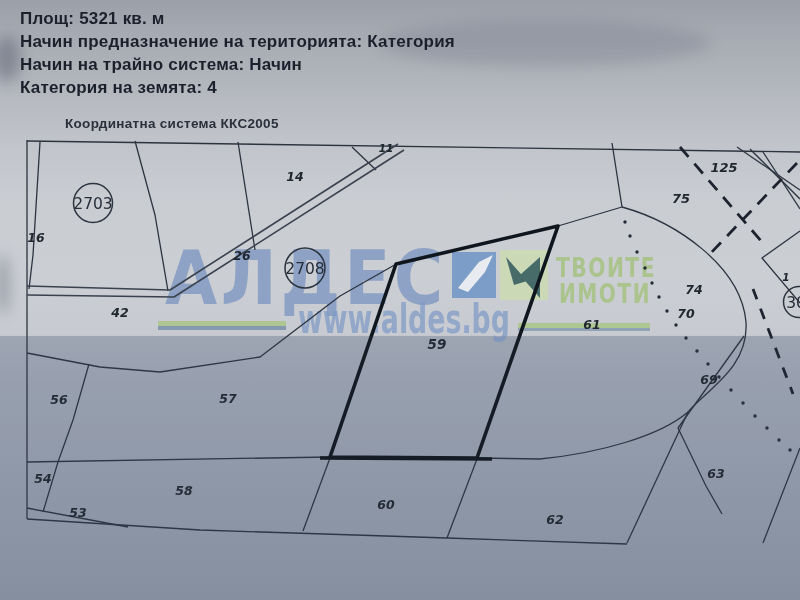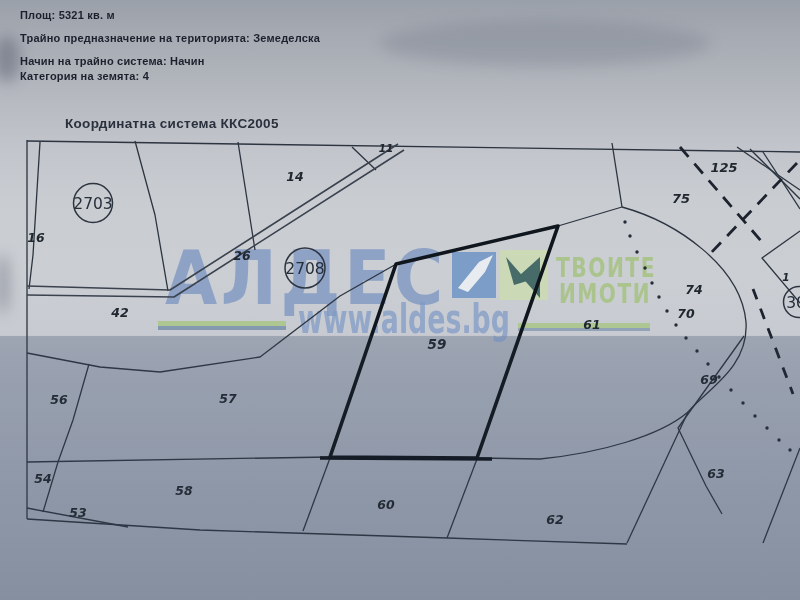--- a/index.html
+++ b/index.html
@@ -9,24 +9,24 @@
     background:linear-gradient(180deg,
       #9aa0a9 0%, #a5a9b1 5%, #adb1b8 11%, #b7bac1 17%,
       #c1c4ca 24%, #c9ccd1 33%, #cbced3 46%, #c7cad0 55.9%,
       #a7adb9 56.1%, #a0a7b4 66%, #99a1af 78%, #939baa 90%, #8e96a5 100%);
   }
   .smudge{position:absolute;border-radius:50%;filter:blur(7px);pointer-events:none;}
   .sm-tr{left:380px;top:20px;width:330px;height:46px;background:rgba(68,78,98,.17);}
   .sm-tl{left:-6px;top:36px;width:26px;height:46px;background:rgba(55,64,82,.35);}
   .sm-l{left:-4px;top:254px;width:14px;height:60px;background:rgba(55,64,82,.30);}
 
-  .hdr{position:absolute;left:20px;color:#1b212c;font-size:11px;letter-spacing:.2px;white-space:nowrap;}
+  .hdr{position:absolute;left:20px;color:#1b212c;font-size:17px;letter-spacing:.2px;white-space:nowrap;}
   .hdr .lab{font-weight:600;}
   .hdr .val{font-weight:800;}
-  .h1{top:9px;} .h2{top:32px;} .h3{top:55px;} .h4{top:70px;text-align:right;}
+  .h1{top:9px;} .h2{top:32px;} .h3{top:55px;} .h4{top:78px;text-align:right;}
   .coord{position:absolute;left:25px;top:116px;font-size:13.5px;font-weight:600;color:#2a313c;letter-spacing:.3px;padding-left:40px;}
 
   svg.map{position:absolute;left:0;top:0;}
   .thin{stroke:#2c3440;stroke-width:1.3;fill:none;stroke-linejoin:round;}
   .road{stroke:#3a424e;stroke-width:1.6;fill:none;stroke-linejoin:round;}
   .boldp{stroke:#10161e;stroke-width:3.6;fill:none;stroke-linejoin:round;}
   .dash{stroke:#1c232e;stroke-width:2.8;fill:none;}
   .dot{fill:#242c38;}
   .pcirc{stroke:#2c3440;stroke-width:1.5;fill:none;}
   .plabel{font:italic 700 12.5px "DejaVu Sans",sans-serif;fill:#20272f;text-anchor:middle;}
@@ -47,22 +47,22 @@
 
   <div class="smudge sm-tr"></div>
   <div class="smudge sm-tl"></div>
   <div class="smudge sm-l"></div>
 
   <div class="hdr h1">
     <span class="lab">Площ:</span>
     <span class="val">5321 кв. м</span>
   </div>
   <div class="hdr h2">
-    <span class="lab">Трайно предназначение на територията:</span>
-    <span class="val">Земеделска</span>
+    <span class="lab">Начин предназначение на територията:</span>
+    <span class="val">Категория</span>
   </div>
   <div class="hdr h3">
     <span class="lab">Начин на трайно система:</span>
     <span class="val">Начин</span>
   </div>
   <div class="hdr h4">
     <span class="lab">Категория на земята:</span>
     <span class="val">4</span>
   </div>
   <div class="coord">Координатна система ККС2005</div>

